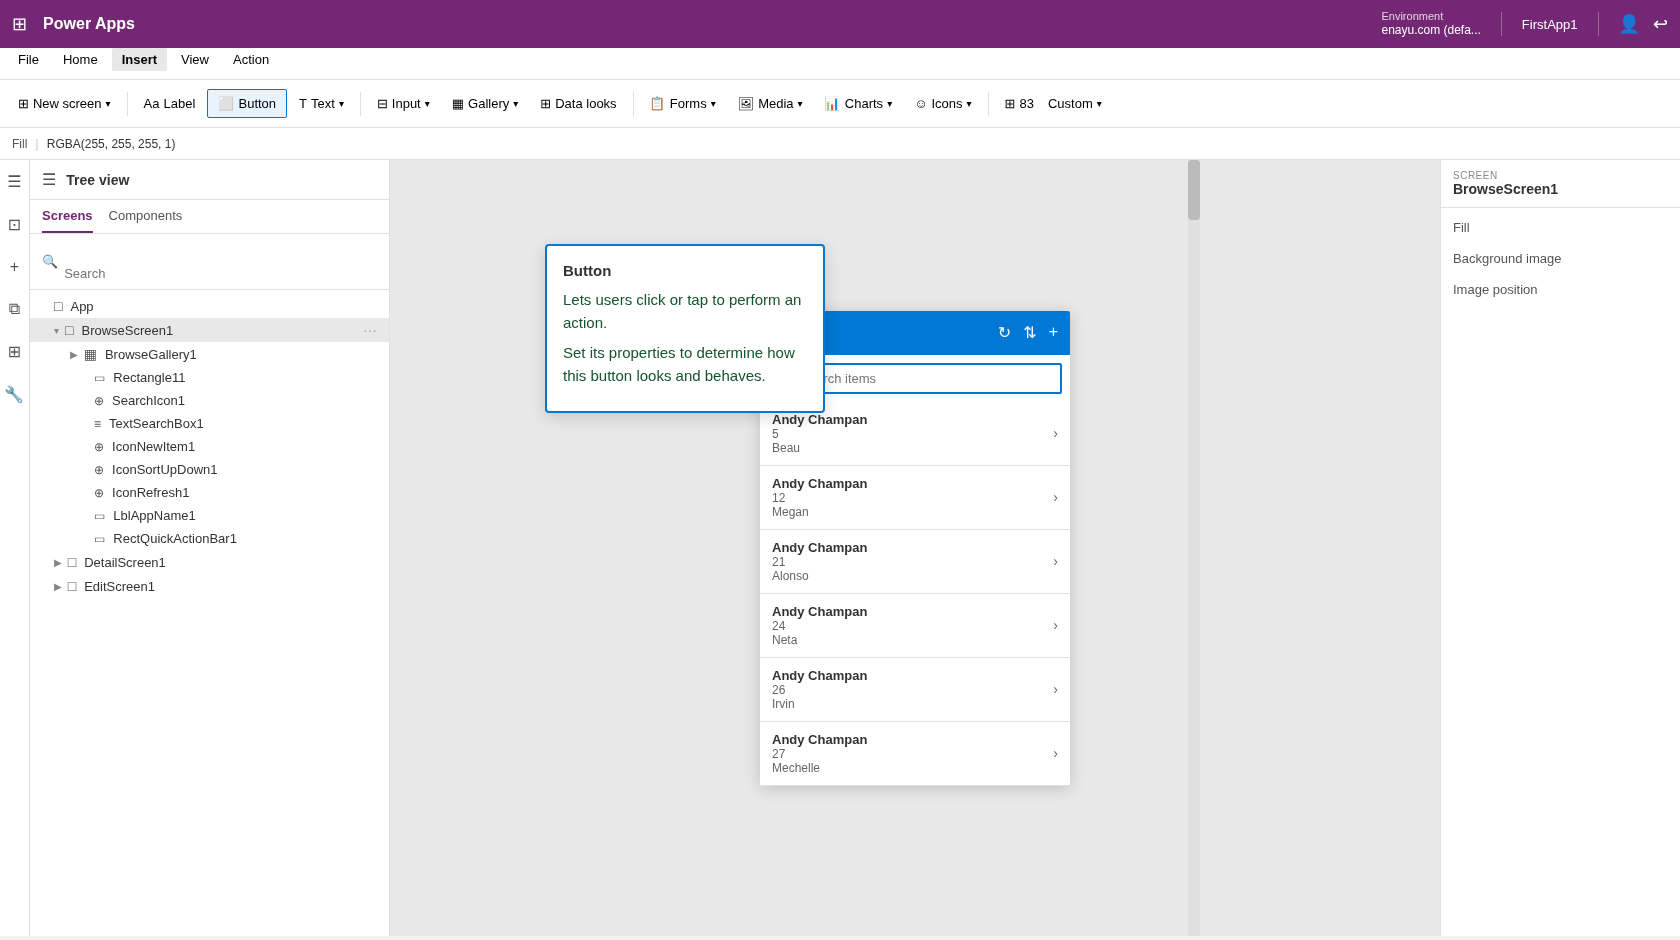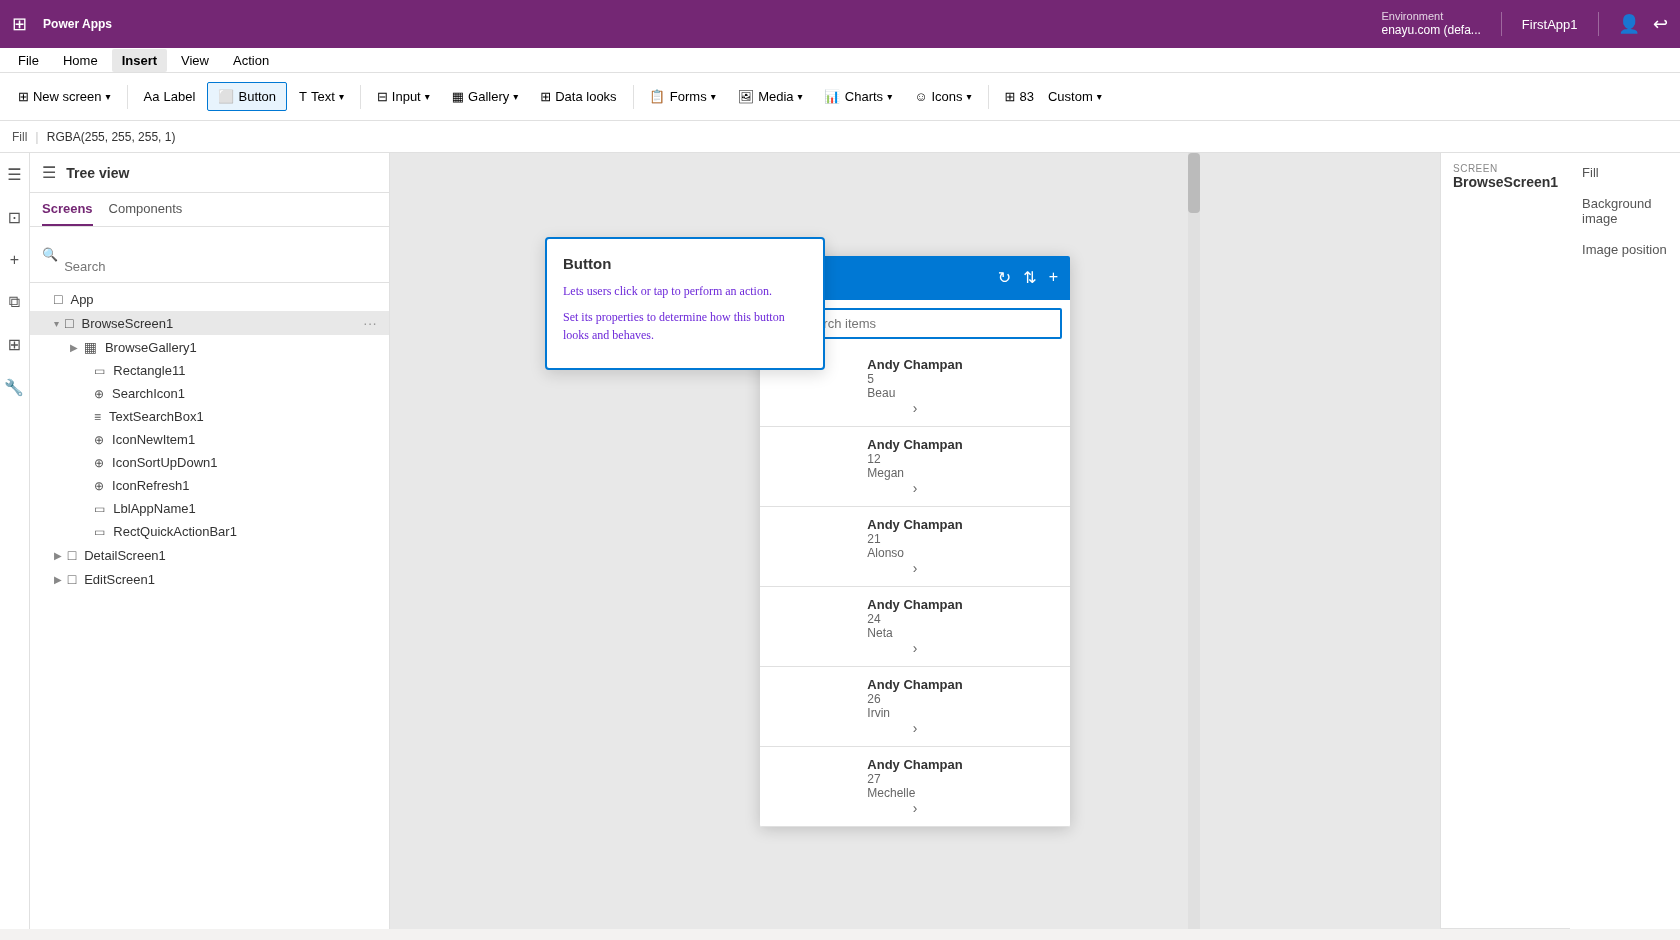--- a/index.html
+++ b/index.html
@@ -4,29 +4,29 @@
   <style>
     * { box-sizing: border-box; margin: 0; padding: 0; }
     body { font-family: 'Segoe UI', Arial, sans-serif; font-size: 13px; background: #f3f2f1; overflow: hidden; width: 1680px; height: 940px; }
 
     
     .title-bar {
       display: flex; align-items: center; background: #742774; color: white;
       height: 48px; padding: 0 12px; gap: 12px;
     }
     .title-bar .grid-icon { font-size: 18px; margin-right: 4px; }
-    .title-bar .app-name { font-size: 12px; font-weight: 600; flex: 1; }
+    .title-bar .app-name { font-size: 16px; font-weight: 600; flex: 1; }
     .env-info { text-align: left; line-height: 1.3; }
     .env-label { font-size: 11px; opacity: 0.8; }
     .env-value { font-size: 12px; }
     .title-bar-icon { font-size: 18px; cursor: pointer; }
 
     
     .menu-bar {
-      display: flex; align-items: flex-end; background: white; height: 25px;
+      display: flex; align-items: flex-start; background: white; height: 32px;
       padding: 0 8px; border-bottom: 1px solid #e0e0e0; gap: 4px;
     }
     .menu-item {
       padding: 4px 10px; cursor: pointer; border-radius: 2px; font-size: 13px;
     }
     .menu-item.active { background: #e8e8e8; font-weight: 600; }
 
     
     .toolbar {
       display: flex; align-items: center; background: white; height: 48px;
@@ -113,32 +113,31 @@
     .app-header-icons { display: flex; gap: 12px; }
     .app-header-icon { font-size: 16px; cursor: pointer; }
     .search-bar {
       display: flex; align-items: center; margin: 8px; border: 2px solid #0078d4;
       border-radius: 2px; padding: 6px 8px; gap: 6px;
     }
     .search-bar input { border: none; outline: none; font-size: 13px; flex: 1; }
     .list-item {
       display: flex; align-items: center; padding: 10px 12px; border-bottom: 1px solid #e0e0e0;
       cursor: pointer;
-      flex-direction: column;
     }
     .list-item-content { flex: 1; }
     .list-item-name { font-size: 13px; font-weight: 600; color: #333; }
     .list-item-num { font-size: 12px; color: #666; }
     .list-item-sub { font-size: 12px; color: #666; }
     .list-item-arrow { font-size: 14px; color: #666; }
 
     
     .right-panel {
       width: 240px; background: white; border-left: 1px solid #e0e0e0;
-      display: flex; flex-direction: row;
+      display: flex; flex-direction: column;
     }
     .right-panel-header {
       padding: 10px 12px; border-bottom: 1px solid #e0e0e0;
     }
     .screen-label { font-size: 10px; color: #888; text-transform: uppercase; letter-spacing: 0.5px; }
     .screen-name { font-size: 14px; font-weight: 600; color: #333; }
     .right-panel-tabs {
       display: flex; border-bottom: 1px solid #e0e0e0;
     }
     .right-panel-tab {
@@ -149,21 +148,21 @@
     .right-panel-props { padding: 12px; display: flex; flex-direction: column; gap: 16px; }
     .prop-item { font-size: 13px; color: #555; cursor: pointer; }
 
     
     .tooltip-popup {
       position: absolute; top: 84px; left: 155px; width: 280px;
       background: white; border: 2px solid #0078d4; border-radius: 4px;
       padding: 16px; z-index: 100; box-shadow: 0 4px 16px rgba(0,0,0,0.15);
     }
     .tooltip-title { font-size: 15px; font-weight: 600; color: #333; margin-bottom: 10px; }
-    .tooltip-text { font-size: 12px; color: #6d28d9; line-height: 1.5; margin-bottom: 8px; font-family: Liberation Serif, serif; }
+    .tooltip-text { font-size: 15px; color: #14532d; line-height: 1.5; margin-bottom: 8px; }
 
     
     .toolbar-btn.highlighted {
       background: #e8f4fd; border: 1px solid #0078d4;
     }
 
     .canvas-scroll-v {
       position: absolute; right: 240px; top: 0; width: 12px; height: 100%;
       background: #e0e0e0;
     }

